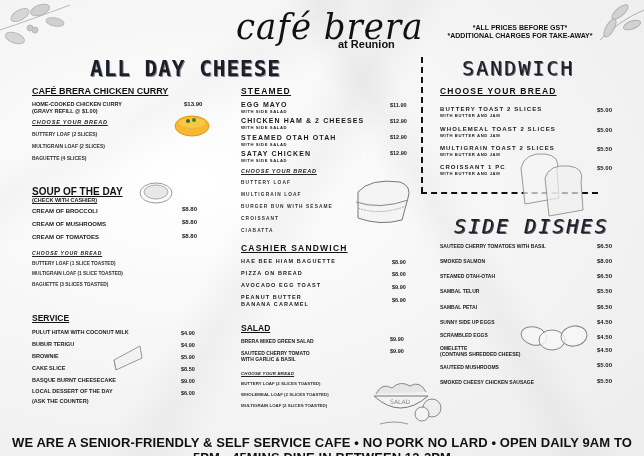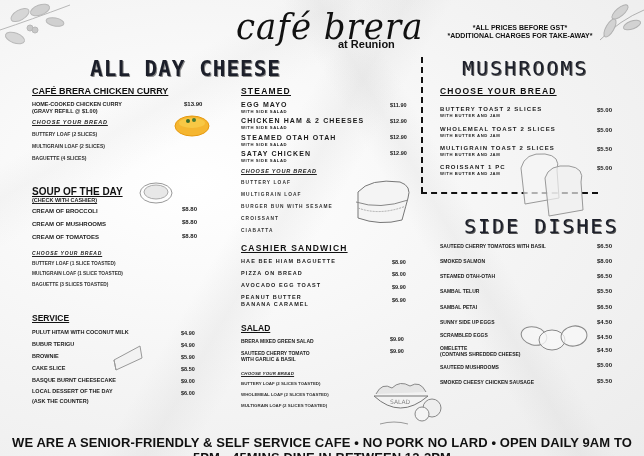--- a/index.html
+++ b/index.html
@@ -36,21 +36,21 @@
     font-family: "Liberation Sans", sans-serif; font-weight: bold;
     font-size: 7px; line-height: 8px; color: #111;
   }
 
   .big-title {
     font-family: "DejaVu Sans Mono", monospace; font-weight: bold;
     color: #1c1f2a; text-shadow: 1px 1px 0 #888;
   }
   .all-day { left: 90px; top: 57px; font-size: 21px; letter-spacing: 1px; }
   .breakfast { left: 462px; top: 56px; font-size: 20px; letter-spacing: 2px; font-weight: normal; text-shadow: 1px 1px 0 #555; }
-  .side-title { left: 464px; top: 214px; font-size: 20px; letter-spacing: 2px; font-weight: normal; text-shadow: 1px 1px 0 #555; }
+  .side-title { left: 454px; top: 214px; font-size: 20px; letter-spacing: 2px; font-weight: normal; text-shadow: 1px 1px 0 #555; font-style: italic; }
 
   .sec-title {
     font-family: "Liberation Sans", sans-serif; font-weight: bold;
     text-decoration: underline; color: #111; white-space: nowrap;
   }
   .wide { letter-spacing: 1.2px; }
   .sub-note {
     font-family: "Liberation Sans", sans-serif; font-weight: bold;
     font-size: 5.5px; text-decoration: underline; color: #222;
   }
@@ -251,21 +251,21 @@
   <path d="M4 16 Q30 40 58 16 Z" fill="#f3f3f3" stroke="#777"></path>
   <path d="M6 14 Q12 2 22 8 Q30 0 40 6 Q50 0 56 12" fill="#e6e6e6" stroke="#888"></path>
   <text x="20" y="24" font-size="6" fill="#888" font-family="DejaVu Sans, sans-serif">SALAD</text>
   <circle cx="62" cy="28" r="9" fill="#eee" stroke="#888"></circle>
   <circle cx="52" cy="34" r="7" fill="#f4f4f4" stroke="#888"></circle>
   <path d="M10 44 Q24 40 38 44" fill="none" stroke="#999"></path>
 </svg>
 
 <div class="abs dash-v"></div>
 <div class="abs dash-h"></div>
-<div class="abs big-title breakfast">MUSHROOMS</div>
+<div class="abs big-title breakfast">SANDWICH</div>
 <div class="abs sec-title wide" style="left:440px;top:86px;font-size:8.5px;">CHOOSE YOUR BREAD</div>
 <div class="item f6 sp" style="left:440px;top:106px;">
   <span class="name">BUTTERY TOAST 2 SLICES</span>
   <span class="sub">WITH BUTTER AND JAM</span>
 </div>
 <div class="price f6" style="left:597px;top:107px;">$5.00</div>
 <div class="item f6 sp" style="left:440px;top:126px;">
   <span class="name">WHOLEMEAL TOAST 2 SLICES</span>
   <span class="sub">WITH BUTTER AND JAM</span>
 </div>

